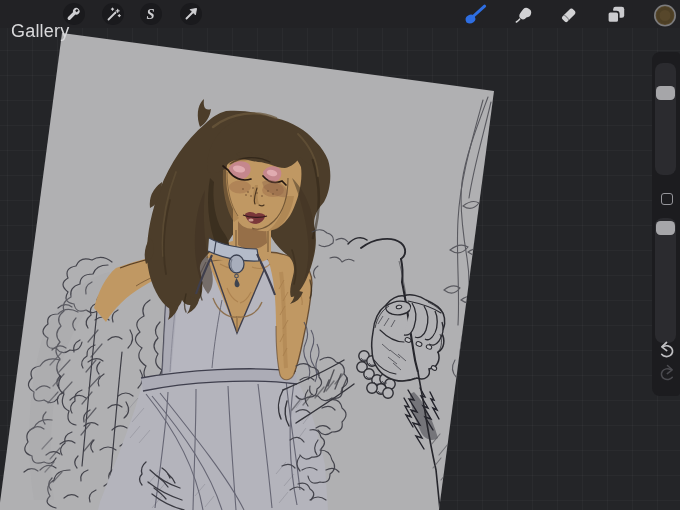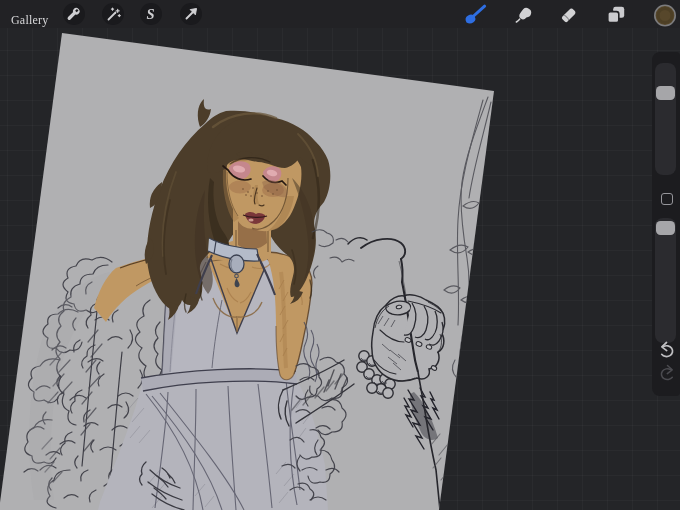--- a/index.html
+++ b/index.html
@@ -1,21 +1,21 @@
 <!DOCTYPE html>
 <html><head>
 <meta charset="utf-8">
 <style>
 html,body{margin:0;padding:0;width:680px;height:510px;overflow:hidden;background:#242528;font-family:"Liberation Sans",sans-serif;}
 #stage{position:absolute;left:0;top:0;width:680px;height:510px;overflow:hidden;
 background-color:#242528;
 background-image:linear-gradient(rgba(255,255,255,0.028) 1px, transparent 1px),linear-gradient(90deg, rgba(255,255,255,0.028) 1px, transparent 1px);
 background-size:25px 25px;background-position:0 0,7px 0;}
 #topbar{position:absolute;left:0;top:0;width:680px;height:28px;background:#222225;z-index:10;}
-#gallery{position:absolute;left:11px;top:13px;font-size:12px;color:#d9d9db;letter-spacing:0.2px;z-index:11;font-family:Liberation Serif, serif;}
+#gallery{position:absolute;left:11px;top:21px;font-size:18px;color:#d9d9db;letter-spacing:0.2px;z-index:11;}
 .cbtn{position:absolute;top:3px;width:22px;height:22px;border-radius:50%;background:#1a1a1d;z-index:11;}
 #sb-panel{position:absolute;left:652px;top:52px;width:28px;height:344px;background:#1c1c1f;border-radius:8px 4px 4px 8px;z-index:5;}
 .track{position:absolute;left:655px;width:21px;background:#2b2b2f;border-radius:8px;z-index:6;}
 .handle{position:absolute;left:656px;width:19px;height:14px;background:#a6a6a9;border-radius:4.5px;z-index:7;}
 #sqbtn{position:absolute;left:661px;top:192.5px;width:10px;height:10px;border:1.6px solid #95959a;border-radius:3px;z-index:7;}
 </style>
 </head>
 <body>
 <div id="stage">
 <svg id="art" width="680" height="510" style="position:absolute;left:0;top:0;z-index:2" xmlns="http://www.w3.org/2000/svg">

